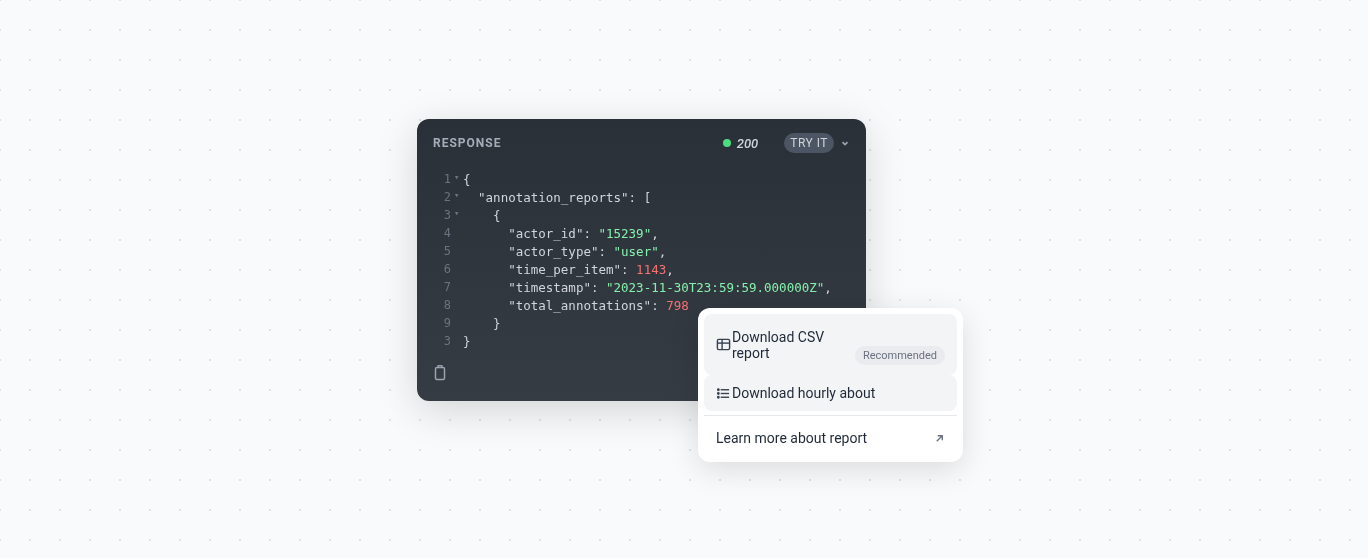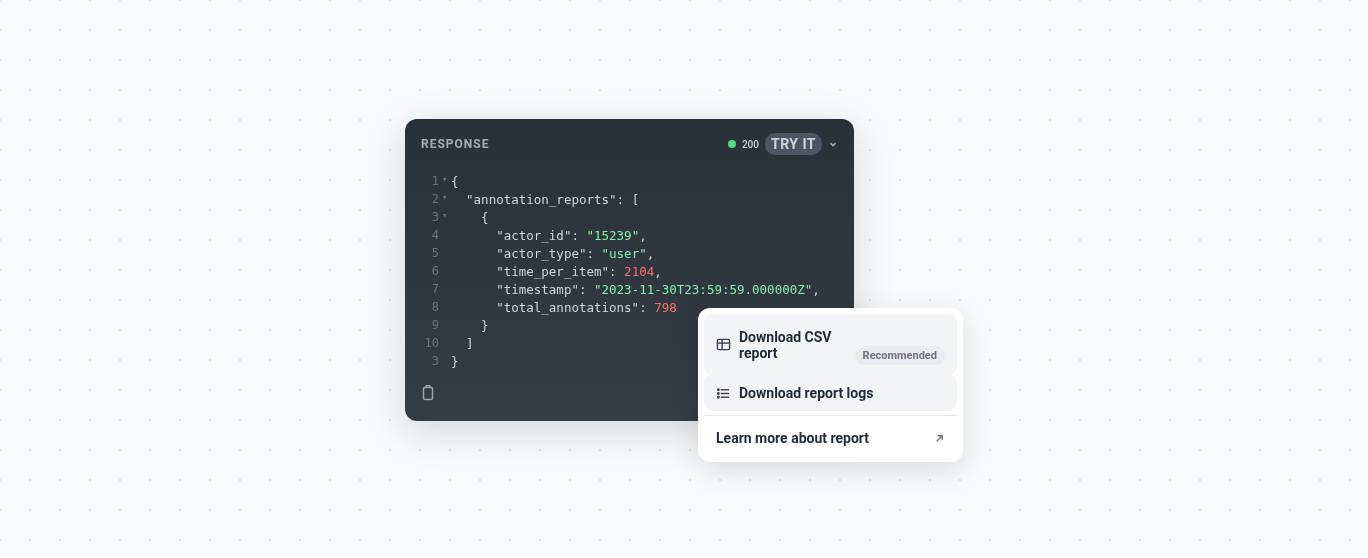--- a/index.html
+++ b/index.html
@@ -8,21 +8,21 @@
       height: 558px;
       background: #f9fafb;
       background-image: radial-gradient(circle, #e0e2e6 1px, transparent 1px);
       background-size: 30px 30px;
       background-position: 15px 15px;
       font-family: -apple-system, BlinkMacSystemFont, "Segoe UI", Roboto, sans-serif;
       position: relative;
     }
     .response-panel {
       position: absolute;
-      left: 405px;
+      left: 417px;
       top: 119px;
       width: 449px;
       background: linear-gradient(180deg, #2a3038 0%, #363c44 100%);
       border-radius: 12px;
       box-shadow: 0 10px 40px rgba(0,0,0,0.15);
       overflow: hidden;
     }
     .panel-header {
       display: flex;
       align-items: center;
@@ -41,31 +41,33 @@
       gap: 6px;
     }
     .status-dot {
       width: 8px;
       height: 8px;
       border-radius: 50%;
       background: #4ade80;
     }
     .status-code {
       color: #d1d5db;
-      font-size: 10px;
+      font-size: 13px;
       font-weight: 500;
+      font-style: italic;
     }
     .try-it-badge {
       background: #4b5563;
       color: #d1d5db;
-      font-size: 14px;
-      font-weight: 700;
+      font-size: 12px;
+      font-weight: 400;
       letter-spacing: 0.5px;
       padding: 3px 6px;
       border-radius: 10px;
+      margin-left: 20px;
     }
     .chevron-down {
       width: 10px;
       height: 10px;
       color: #9ca3af;
     }
     .code-area {
       padding: 8px 16px 14px 16px;
       font-family: "SF Mono", Monaco, Consolas, monospace;
       font-size: 12.5px;
@@ -111,27 +113,26 @@
       top: 308px;
       width: 265px;
       background: #ffffff;
       border-radius: 12px;
       box-shadow: 0 8px 30px rgba(0,0,0,0.12);
       padding: 6px;
     }
     .menu-item {
       display: flex;
       align-items: center;
-      gap: 8px;
+      gap: 1px;
       padding: 10px 12px;
       border-radius: 8px;
       font-size: 14px;
       color: #1f2937;
       cursor: pointer;
-      font-weight: bold;
     }
     .menu-item.highlighted { background: #f3f4f6; }
     .menu-icon {
       width: 15px;
       height: 15px;
       color: #374151;
       flex-shrink: 0;
     }
     .menu-label { flex: 1; }
     .recommended-pill {
@@ -190,41 +191,36 @@
         <span class="code-content">      <span class="tok-key">"actor_id"</span><span class="tok-punct">: </span><span class="tok-str">"15239"</span><span class="tok-punct">,</span></span>
       </div>
       <div class="code-line">
         <span class="line-num">5</span>
         <span class="fold-marker"></span>
         <span class="code-content">      <span class="tok-key">"actor_type"</span><span class="tok-punct">: </span><span class="tok-str">"user"</span><span class="tok-punct">,</span></span>
       </div>
       <div class="code-line">
         <span class="line-num">6</span>
         <span class="fold-marker"></span>
-        <span class="code-content">      <span class="tok-key">"time_per_item"</span><span class="tok-punct">: </span><span class="tok-num">2104</span><span class="tok-punct">,</span></span>
+        <span class="code-content">      <span class="tok-key">"time_per_item"</span><span class="tok-punct">: </span><span class="tok-num">1143</span><span class="tok-punct">,</span></span>
       </div>
       <div class="code-line">
         <span class="line-num">7</span>
         <span class="fold-marker"></span>
         <span class="code-content">      <span class="tok-key">"timestamp"</span><span class="tok-punct">: </span><span class="tok-str">"2023-11-30T23:59:59.000000Z"</span><span class="tok-punct">,</span></span>
       </div>
       <div class="code-line">
         <span class="line-num">8</span>
         <span class="fold-marker"></span>
         <span class="code-content">      <span class="tok-key">"total_annotations"</span><span class="tok-punct">: </span><span class="tok-num">798</span></span>
       </div>
       <div class="code-line">
         <span class="line-num">9</span>
         <span class="fold-marker"></span>
         <span class="code-content">    <span class="tok-punct">}</span></span>
-      </div>
-      <div class="code-line">
-        <span class="line-num">10</span>
-        <span class="fold-marker"></span>
-        <span class="code-content">  <span class="tok-punct">]</span></span>
       </div>
       <div class="code-line">
         <span class="line-num">3</span>
         <span class="fold-marker"></span>
         <span class="code-content"><span class="tok-punct">}</span></span>
       </div>
     </div>
   <div class="panel-footer">
     <svg class="clipboard-icon" viewBox="0 0 14 16" fill="none" stroke="currentColor" stroke-width="1.5">
         <rect x="2.5" y="2.5" width="9" height="12" rx="1.5"></rect>
@@ -245,21 +241,21 @@
   </div>
   <div class="menu-item highlighted">
     <svg class="menu-icon" viewBox="0 0 16 16" fill="none" stroke="currentColor" stroke-width="1.5">
         <line x1="5" y1="4" x2="14" y2="4"></line>
         <line x1="5" y1="8" x2="14" y2="8"></line>
         <line x1="5" y1="12" x2="14" y2="12"></line>
         <circle cx="2.5" cy="4" r="0.75" fill="currentColor"></circle>
         <circle cx="2.5" cy="8" r="0.75" fill="currentColor"></circle>
         <circle cx="2.5" cy="12" r="0.75" fill="currentColor"></circle>
       </svg>
-    <span class="menu-label">Download report logs</span>
+    <span class="menu-label">Download hourly about</span>
   </div>
   <div class="menu-divider"></div>
   <div class="menu-item">
     <span class="menu-label">Learn more about report</span>
     <svg class="link-arrow" viewBox="0 0 12 12" fill="none" stroke="currentColor" stroke-width="1.5">
         <path d="M3 9l6-6M4 3h5v5"></path>
       </svg>
   </div>
 </div>
 

